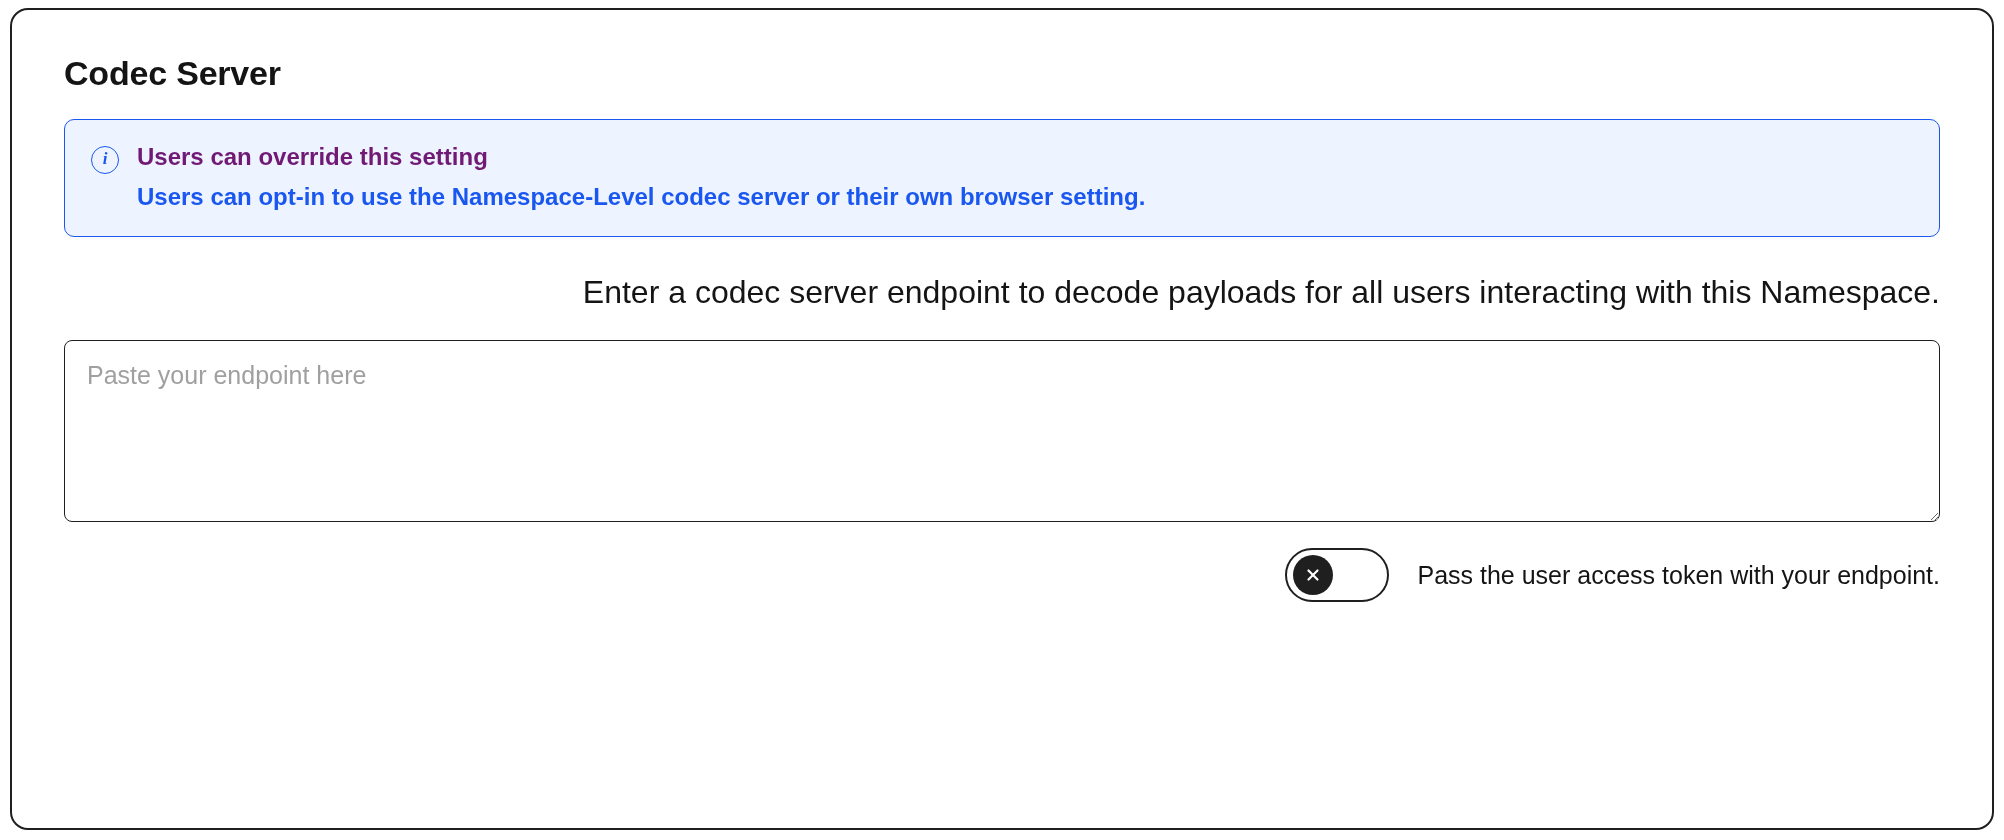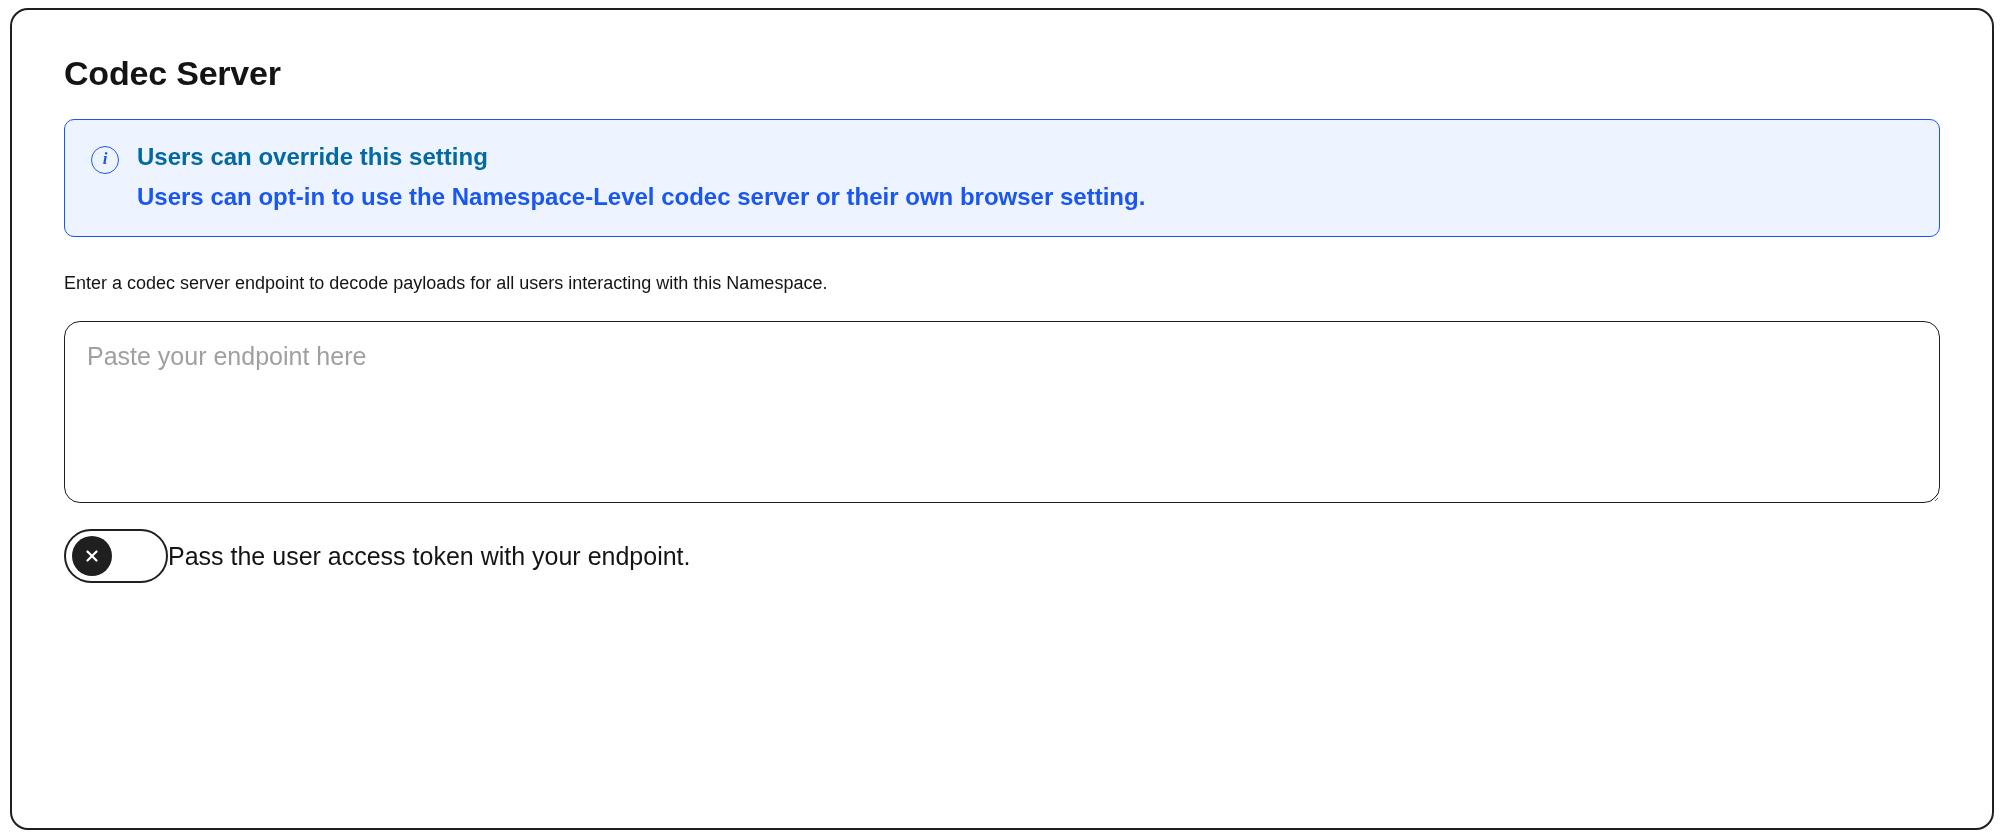--- a/index.html
+++ b/index.html
@@ -62,63 +62,66 @@
     color: #1a56f0;
     font-size: 17px;
     font-family: "Liberation Serif", serif;
     font-style: italic;
     line-height: 24px;
     text-align: center;
     font-weight: bold;
   }
   .callout-text { min-width: 0; }
   .callout-title {
-    color: #0369a1;
+    color: #701a75;
     font-size: 24px;
     font-weight: bold;
     line-height: 1.25;
     margin-bottom: 9px;
   }
   .callout-body {
     color: #1a56f0;
     font-size: 24px;
     font-weight: bold;
     line-height: 1.3;
   }
 
   .description {
-    font-size: 18px;
+    font-size: 32px;
     color: #141414;
     line-height: 1.35;
     margin-bottom: 26px;
+    text-align: right;
   }
 
   .endpoint-input {
     box-sizing: border-box;
     display: block;
     width: 100%;
     height: 182px;
     border: 1.5px solid #1f1f1f;
-    border-radius: 16px;
+    border-radius: 8px;
     background: #ffffff;
     padding: 20px 22px;
     font-family: "Liberation Sans", sans-serif;
     font-size: 25px;
     color: #141414;
     resize: vertical;
     outline: none;
   }
   .endpoint-input::placeholder {
     color: #a0a0a0;
   }
 
   .toggle-row {
     display: flex;
     align-items: center;
+    gap: 28px;
     margin-top: 26px;
+    justify-content: flex-end;
   }
   .toggle {
     box-sizing: border-box;
     flex: 0 0 auto;
     width: 104px;
     height: 54px;
     border: 2.5px solid #1f1f1f;
     border-radius: 27px;
     background: #ffffff;
     display: flex;

